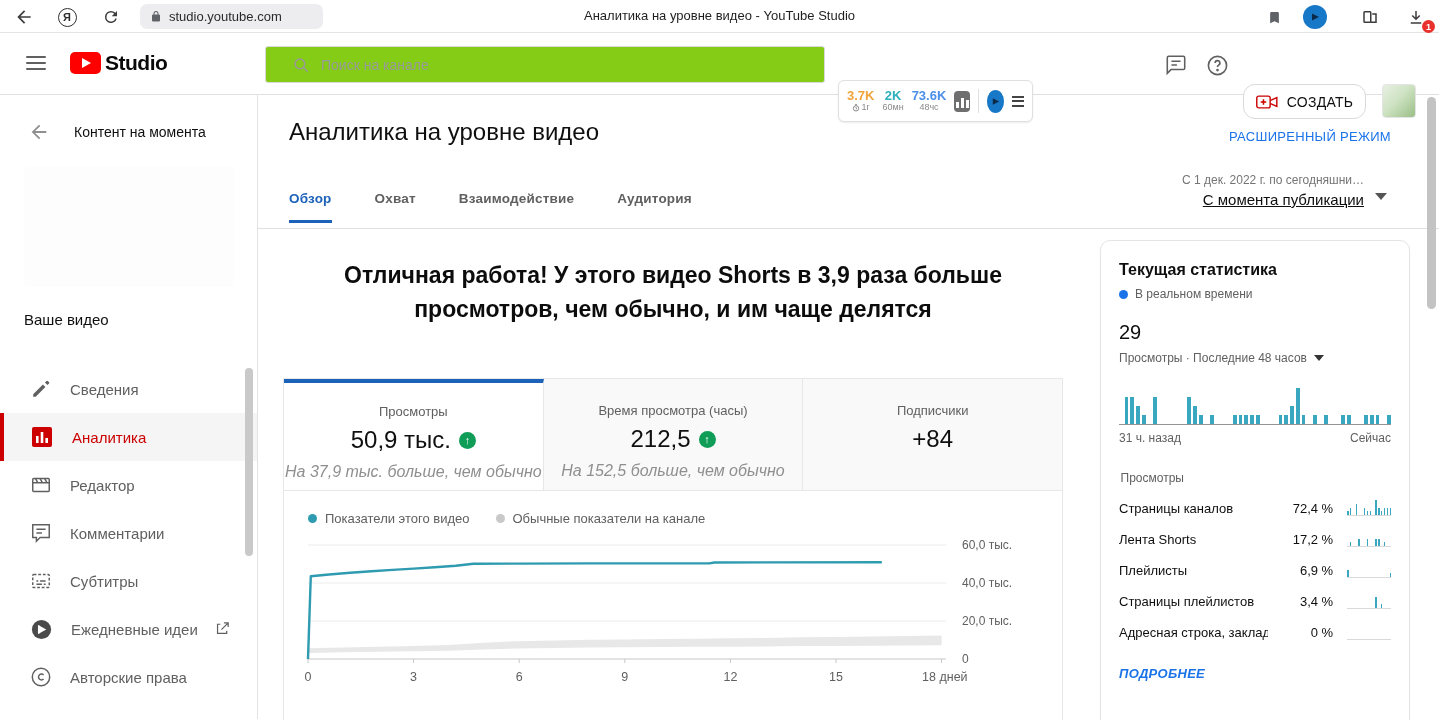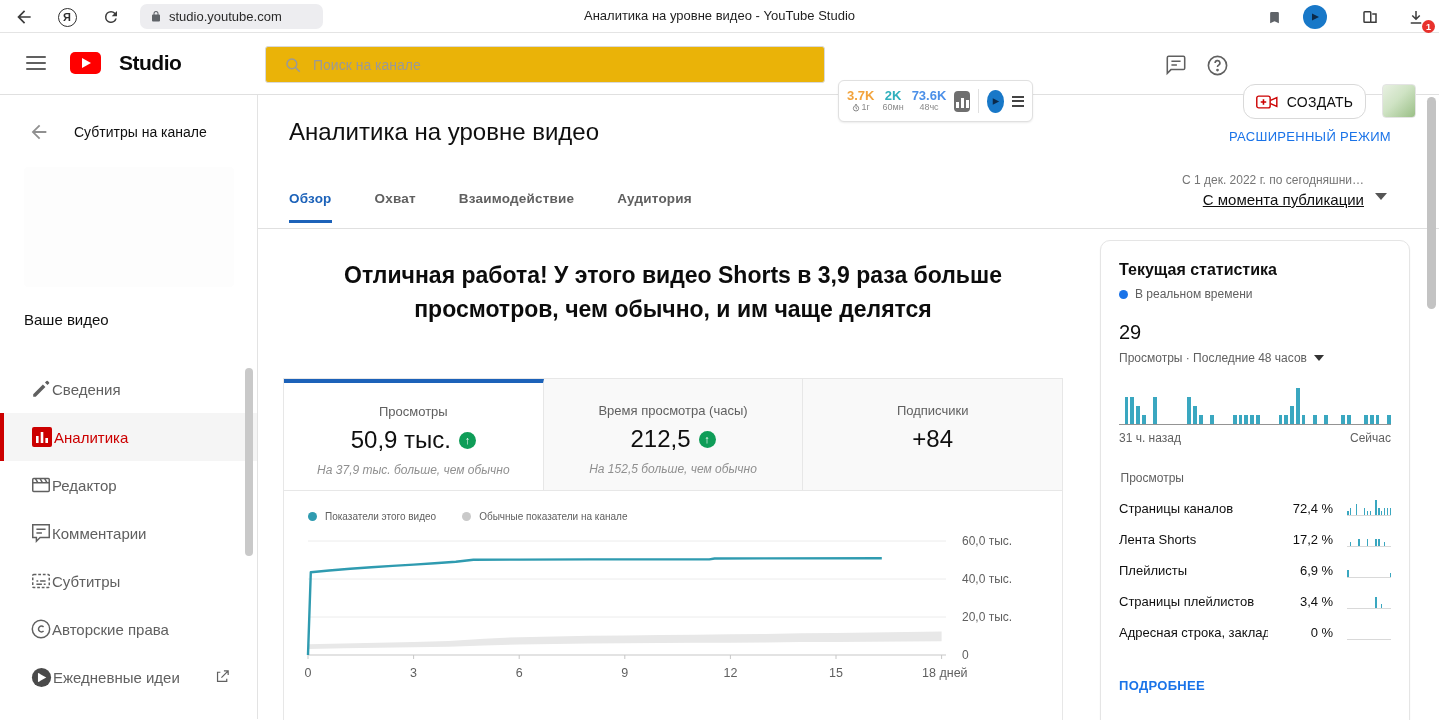--- a/index.html
+++ b/index.html
@@ -14,25 +14,25 @@
   .url-pill { position:absolute; left:140px; top:4px; height:25px; width:183px; background:#ededf0; border-radius:7px; display:flex; align-items:center; padding:0 10px; gap:7px; cursor:pointer; }
   .url-text { font-size:13px; color:#2a2a2a; }
   .dl-badge { position:absolute; right:-7px; bottom:-4px; width:13px; height:13px; border-radius:50%; background:#e8312c; color:#fff; font-size:9px; font-weight:bold; display:flex; align-items:center; justify-content:center; }
   .ya-circle { width:19px; height:19px; border:1.8px solid #2f2f2f; border-radius:50%; display:flex; align-items:center; justify-content:center; font-size:11px; font-weight:bold; color:#2f2f2f; }
   .ext-circle-sm { width:24px; height:24px; border-radius:50%; background:#1878c8; display:flex; align-items:center; justify-content:center; }
 
   
   .studio-header { position:relative; height:62px; background:#fff; border-bottom:1px solid #e0e0e0; }
   .hamburger { position:absolute; left:26px; top:23px; width:20px; height:14px; cursor:pointer; }
   .hamburger span { display:block; height:2px; background:#606060; margin-bottom:4px; border-radius:1px; }
-  .logo { position:absolute; left:70px; top:18px; display:flex; align-items:center; gap:18px; cursor:pointer; }
+  .logo { position:absolute; left:70px; top:18px; display:flex; align-items:center; gap:4px; cursor:pointer; }
   .logo-badge { width:31px; height:22px; background:#f00; border-radius:5px; position:relative; }
   .logo-badge:after { content:""; position:absolute; left:12px; top:6px; border-left:9px solid #fff; border-top:5px solid transparent; border-bottom:5px solid transparent; }
   .logo-text { font-size:21px; font-weight:bold; letter-spacing:-0.5px; color:#0a0a0a; }
-  .search-box { position:absolute; left:265px; top:13px; width:560px; height:37px; border:1px solid #d9d9d9; border-radius:3px; display:flex; align-items:center; padding:0 18px; gap:11px; background:#eab308; }
+  .search-box { position:absolute; left:265px; top:13px; width:560px; height:37px; border:1px solid #d9d9d9; border-radius:3px; display:flex; align-items:center; padding:0 26px; gap:11px; background:#84cc16; }
   .search-box input { border:none; outline:none; font-size:14px; flex:1; font-family:inherit; color:#0f0f0f; background:transparent; }
   .search-box input::placeholder { color:#999; }
   .ext-widget { position:absolute; left:838px; top:47px; width:195px; height:42px; background:#fff; border:1px solid #e0e0e0; border-radius:6px; box-shadow:0 1px 2px rgba(0,0,0,.08); display:flex; align-items:center; padding:0 8px; gap:8px; }
   .ext-stat { display:flex; flex-direction:column; align-items:center; line-height:1.1; cursor:pointer; }
   .ext-val { font-size:13px; font-weight:bold; }
   .ext-sub { font-size:9px; color:#8a8a8a; display:flex; align-items:center; gap:2px; }
   .ext-chart-icon { width:21px; height:21px; background:#6f6f6f; border-radius:4px; display:flex; align-items:flex-end; justify-content:center; gap:2px; padding-bottom:4px; cursor:pointer; }
   .ext-chart-icon i { width:3px; background:#fff; display:block; }
   .ext-divider { width:1px; height:24px; background:#e0e0e0; }
   .ext-burger { width:16px; height:11px; cursor:pointer; }
@@ -44,21 +44,21 @@
   
   .content { position:relative; height:624px; }
 
   
   .sidebar { position:absolute; left:0; top:0; width:258px; height:100%; background:#fff; border-right:1px solid #e3e3e3; }
   .sb-back { position:absolute; left:28px; top:26px; display:flex; align-items:center; gap:24px; cursor:pointer; }
   .sb-back-label { font-size:14px; color:#0f0f0f; }
   .thumb-ph { position:absolute; left:24px; top:72px; width:210px; height:120px; background:#fdfdfd; border-radius:4px; }
   .sb-your-video { position:absolute; left:24px; top:216px; font-size:15px; color:#0f0f0f; }
   .sb-menu { position:absolute; left:0; top:270px; width:100%; }
-  .sb-item { position:relative; height:48px; display:flex; align-items:center; padding-left:30px; cursor:pointer; color:#606060; }
+  .sb-item { position:relative; height:48px; display:flex; align-items:center; padding-left:30px; gap:18px; cursor:pointer; color:#606060; }
   .sb-item .sb-label { font-size:15px; color:#606060; }
   .sb-item.active { background:#f5f5f5; border-left:4px solid #c00; padding-left:26px; }
   .sb-item.active .sb-label { color:#c00; }
   .sb-ext-link { position:absolute; right:26px; top:15px; color:#606060; }
   .sb-scroll { position:absolute; left:245px; top:273px; width:8px; height:188px; background:#c9c9c9; border-radius:4px; cursor:pointer; }
 
   
   .main-title { position:absolute; left:289px; top:23px; font-size:24px; color:#0f0f0f; }
   .adv-link { position:absolute; right:48px; top:34px; font-size:13px; font-weight:normal; color:#1a73e8; letter-spacing:.3px; cursor:pointer; }
   .tabs { position:absolute; left:289px; top:96px; display:flex; gap:43px; }
@@ -73,23 +73,23 @@
   .headline { position:absolute; left:288px; top:163px; width:770px; text-align:center; font-size:23px; font-weight:bold; line-height:34px; color:#0c0c0c; }
 
   .big-card { position:absolute; left:283px; top:283px; width:780px; height:352px; background:#fff; border:1px solid #e7e7e7; }
   .metric-row { display:flex; height:112px; border-bottom:1px solid #e7e7e7; }
   .metric-cell { flex:1; background:#f9f9f9; border-right:1px solid #e7e7e7; text-align:center; padding-top:24px; cursor:pointer; }
   .metric-cell:last-child { border-right:none; }
   .metric-cell.active { background:#fff; border-top:4px solid #1c62b9; padding-top:21px; }
   .metric-label { font-size:13px; color:#606060; }
   .metric-value { font-size:24px; color:#0f0f0f; margin-top:7px; display:flex; align-items:center; justify-content:center; gap:8px; }
   .up-badge { width:17px; height:17px; border-radius:50%; background:#0f9d58; color:#fff; font-size:11px; display:flex; align-items:center; justify-content:center; font-weight:bold; }
-  .metric-delta { font-size:12px; font-style:italic; color:#8f8f8f; margin-top:9px; }
+  .metric-delta { font-size:16px; font-style:italic; color:#8f8f8f; margin-top:9px; }
   .legend { display:flex; gap:26px; margin:20px 0 0 24px; }
-  .legend-item { display:flex; align-items:center; gap:8px; font-size:10px; color:#606060; }
+  .legend-item { display:flex; align-items:center; gap:8px; font-size:13px; color:#606060; }
   .legend-dot { width:9px; height:9px; border-radius:50%; }
   .more-link { font-size:13px; font-weight:bold; color:#1a73e8; letter-spacing:.3px; cursor:pointer; }
 
   
   .rt-card { position:absolute; left:1100px; top:145px; width:310px; height:500px; background:#fff; border:1px solid #e5e5e5; border-radius:10px; box-shadow:0 1px 2px rgba(0,0,0,.05); padding:20px 18px; }
   .rt-title { font-size:16px; font-weight:bold; color:#0f0f0f; }
   .rt-live { display:flex; align-items:center; gap:7px; margin-top:8px; }
   .rt-live-dot { width:9px; height:9px; border-radius:50%; background:#1a73e8; }
   .rt-live-label { font-size:12px; color:#606060; }
   .rt-views { font-size:20px; color:#0f0f0f; margin-top:20px; }
@@ -99,21 +99,21 @@
   .rt-bars i { flex:1; background:#3aa7c0; display:block; }
   .rt-axis { display:flex; justify-content:space-between; margin-top:6px; font-size:12px; color:#606060; }
   .src-header { display:flex; margin-top:26px; font-size:12px; color:#606060; }
   .src-header .h1 { width:150px; line-height:1.35; }
   .src-header .h2 { width:65px; text-align:right; margin-left:0; }
   .src-row { display:flex; align-items:center; margin-top:15px; }
   .src-name { width:150px; font-size:13px; color:#0f0f0f; white-space:nowrap; overflow:hidden; }
   .src-pct { width:65px; font-size:13px; text-align:right; color:#0f0f0f; }
   .src-spark { width:44px; height:16px; margin-left:14px; display:flex; align-items:flex-end; gap:1.5px; border-bottom:1px solid #d9d9d9; }
   .src-spark i { flex:1; background:#3aa7c0; display:block; }
-  .rt-card .more-link { display:inline-block; margin-top:38px; }
+  .rt-card .more-link { display:inline-block; margin-top:26px;font-style:italic; }
 
   .page-scroll { position:absolute; left:1427px; top:2px; width:9px; height:212px; background:#c3c3c3; border-radius:5px; cursor:pointer; }
 
   svg { display:block; }
   .ico { display:flex; align-items:center; justify-content:center; }
 </style>
 </head>
 <body>
 
 <div id="app">
@@ -250,21 +250,21 @@
 
   <div class="content">
 
     <aside class="sidebar">
       <div class="sb-back">
         <span class="ico">
           <svg width="22" height="22" viewBox="0 0 24 24" fill="#909090">
               <path d="M20 11H7.8l5.6-5.6L12 4l-8 8 8 8 1.4-1.4L7.8 13H20v-2z"></path>
             </svg>
         </span>
-        <span class="sb-back-label">Субтитры на канале</span>
+        <span class="sb-back-label">Контент на момента</span>
       </div>
       <div class="thumb-ph"></div>
       <div class="sb-your-video">Ваше видео</div>
 
       <nav class="sb-menu">
         <div class="sb-item">
           <span class="ico">
             <svg width="22" height="22" viewBox="0 0 24 24" fill="#606060">
                 <path d="M14.06 7.19l2.75 2.75L6.25 20.5H3.5v-2.75L14.06 7.19zm3.96-3.96a1 1 0 0 1 1.41 0l1.34 1.34a1 1 0 0 1 0 1.41l-1.71 1.71-2.75-2.75 1.71-1.71z"></path>
               </svg>
@@ -304,41 +304,41 @@
           <span class="ico">
             <svg width="22" height="22" viewBox="0 0 24 24" fill="none" stroke="#606060" stroke-width="1.6">
                 <rect x="3" y="5" width="18" height="14" rx="1" stroke-dasharray="3 2"></rect>
                 <path d="M7 12h2M11 12h6M7 15.5h6M15 15.5h2"></path>
               </svg>
           </span>
           <span class="sb-label">Субтитры</span>
         </div>
         <div class="sb-item">
           <span class="ico">
-            <svg width="22" height="22" viewBox="0 0 24 24" fill="none" stroke="#606060" stroke-width="1.6">
-                <circle cx="12" cy="12" r="9.5"></circle>
-                <path d="M14.8 9.8a3.2 3.2 0 1 0 0 4.4"></path>
-              </svg>
-          </span>
-          <span class="sb-label">Авторские права</span>
-        </div>
-        <div class="sb-item">
-          <span class="ico">
             <svg width="23" height="23" viewBox="0 0 24 24">
                 <circle cx="12" cy="12" r="10" fill="#4a4a4a"></circle>
                 <path d="M9 7.5l8 4.5-8 4.5v-9z" fill="#fff"></path>
                 <path d="M9 7.5v9" stroke="#fff" stroke-width="1.4"></path>
               </svg>
           </span>
           <span class="sb-label">Ежедневные идеи</span>
           <span class="sb-ext-link ico">
             <svg width="17" height="17" viewBox="0 0 24 24" fill="none" stroke="#606060" stroke-width="1.7">
                 <path d="M14 4h6v6M20 4L10.5 13.5M9 6H5v13h13v-4"></path>
               </svg>
           </span>
+        </div>
+        <div class="sb-item">
+          <span class="ico">
+            <svg width="22" height="22" viewBox="0 0 24 24" fill="none" stroke="#606060" stroke-width="1.6">
+                <circle cx="12" cy="12" r="9.5"></circle>
+                <path d="M14.8 9.8a3.2 3.2 0 1 0 0 4.4"></path>
+              </svg>
+          </span>
+          <span class="sb-label">Авторские права</span>
         </div>
       </nav>
       <div class="sb-scroll"></div>
     </aside>
 
     <h1 class="main-title" style="font-weight:normal">Аналитика на уровне видео</h1>
     <a class="adv-link">РАСШИРЕННЫЙ РЕЖИМ</a>
 
     <div class="tabs">
       <div class="tab active">Обзор</div>

